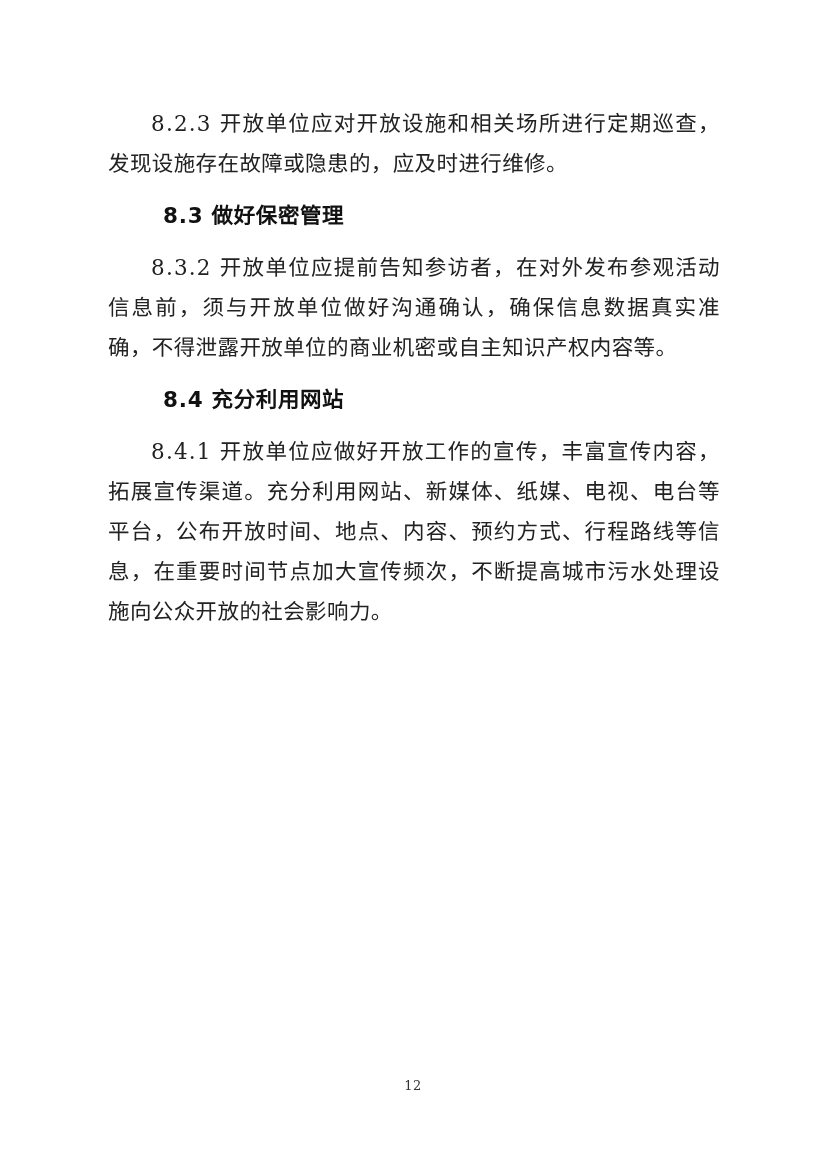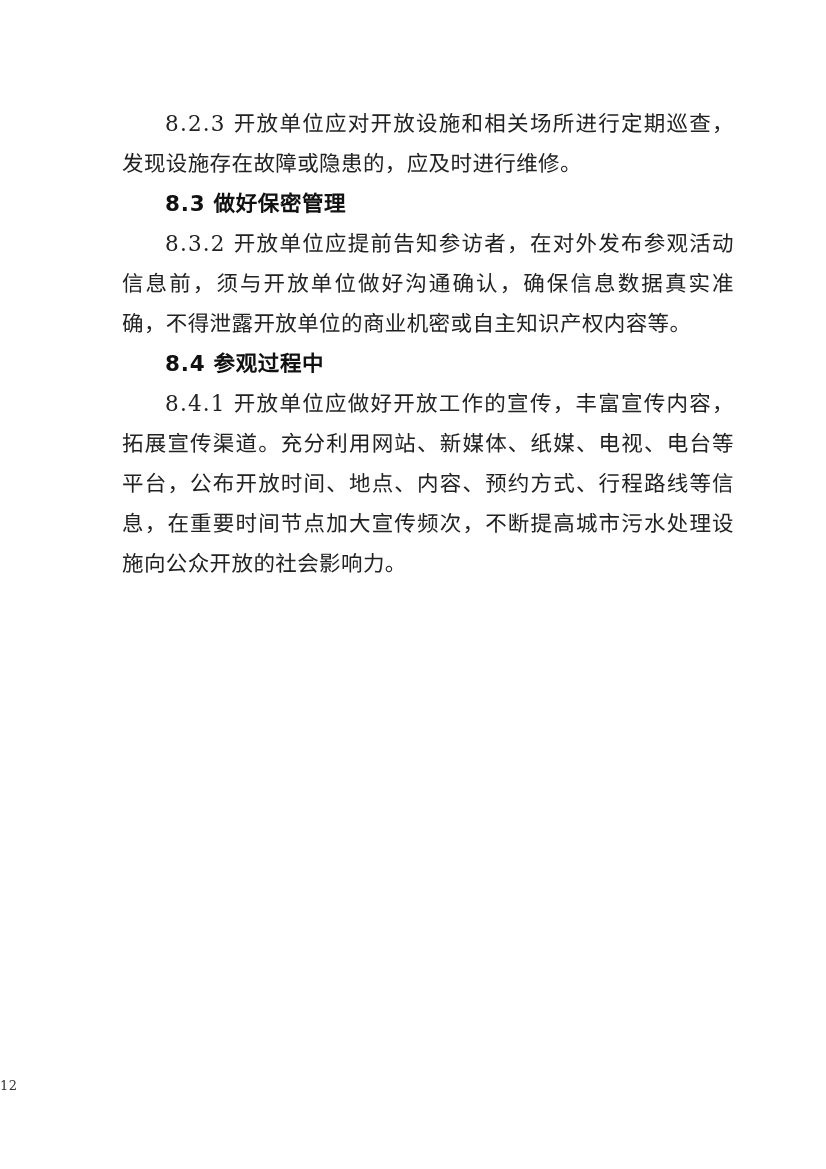--- a/index.html
+++ b/index.html
@@ -16,21 +16,21 @@
     margin: 0 auto;
     background: #ffffff;
     overflow: hidden;
     font-family: "DejaVu Serif", "Liberation Serif", serif;
     color: #1a1a1a;
     box-sizing: border-box;
   }
 
   .content {
     position: absolute;
-    left: 122px;
+    left: 108px;
     top: 104px;
     width: 612px;
   }
 
   
   .para {
     font-size: 21.5px;
     line-height: 40px;
     text-align: justify;
     text-justify: inter-character;
@@ -40,21 +40,21 @@
     font-weight: 400;
     color: #222222;
     word-break: break-all;
   }
 
   
   .heading {
     font-size: 21.5px;
     line-height: 40px;
     text-indent: 2em;
-    margin: 0;
+    margin: 12px;
     font-weight: 700;
     letter-spacing: 0.6px;
     color: #111111;
     font-family: "DejaVu Sans", "Liberation Sans", sans-serif;
   }
 
   
   .clause-num {
     font-family: "DejaVu Serif", "Liberation Serif", serif;
     letter-spacing: 1.2px;
@@ -64,35 +64,35 @@
     font-family: "DejaVu Sans", "Liberation Sans", sans-serif;
     font-weight: 700;
     letter-spacing: 0.8px;
   }
 
   .page-number {
     position: absolute;
     left: 0;
     right: 0;
     top: 1078px;
-    text-align: left;
+    text-align: center;
     font-size: 13px;
     font-family: "DejaVu Serif", "Liberation Serif", serif;
     color: #333333;
     letter-spacing: 0.5px;
   }
 </style>
 </head>
 <body>
 
 <div class="page">
 
   <div class="content">
       <p class="para"><span class="clause-num">8.2.3</span> <span>开放单位应对开放设施和相关场所进行定期巡查，发现设施存在故障或隐患的，应及时进行维修。</span></p>
       <p class="heading"><span class="clause-num">8.3</span> <span>做好保密管理</span></p>
       <p class="para"><span class="clause-num">8.3.2</span> <span>开放单位应提前告知参访者，在对外发布参观活动信息前，须与开放单位做好沟通确认，确保信息数据真实准确，不得泄露开放单位的商业机密或自主知识产权内容等。</span></p>
-      <p class="heading"><span class="clause-num">8.4</span> <span>参观过程中</span></p>
+      <p class="heading"><span class="clause-num">8.4</span> <span>充分利用网站</span></p>
       <p class="para"><span class="clause-num">8.4.1</span> <span>开放单位应做好开放工作的宣传，丰富宣传内容，拓展宣传渠道。充分利用网站、新媒体、纸媒、电视、电台等平台，公布开放时间、地点、内容、预约方式、行程路线等信息，在重要时间节点加大宣传频次，不断提高城市污水处理设施向公众开放的社会影响力。</span></p>
     </div>
 
   <div class="page-number">12</div>
 
 </div>
 
 </body></html>

